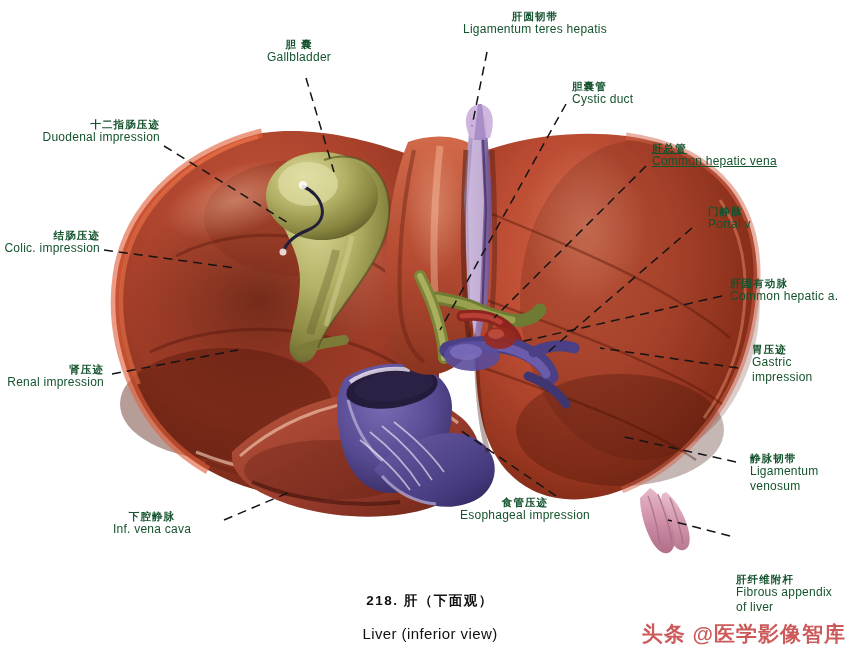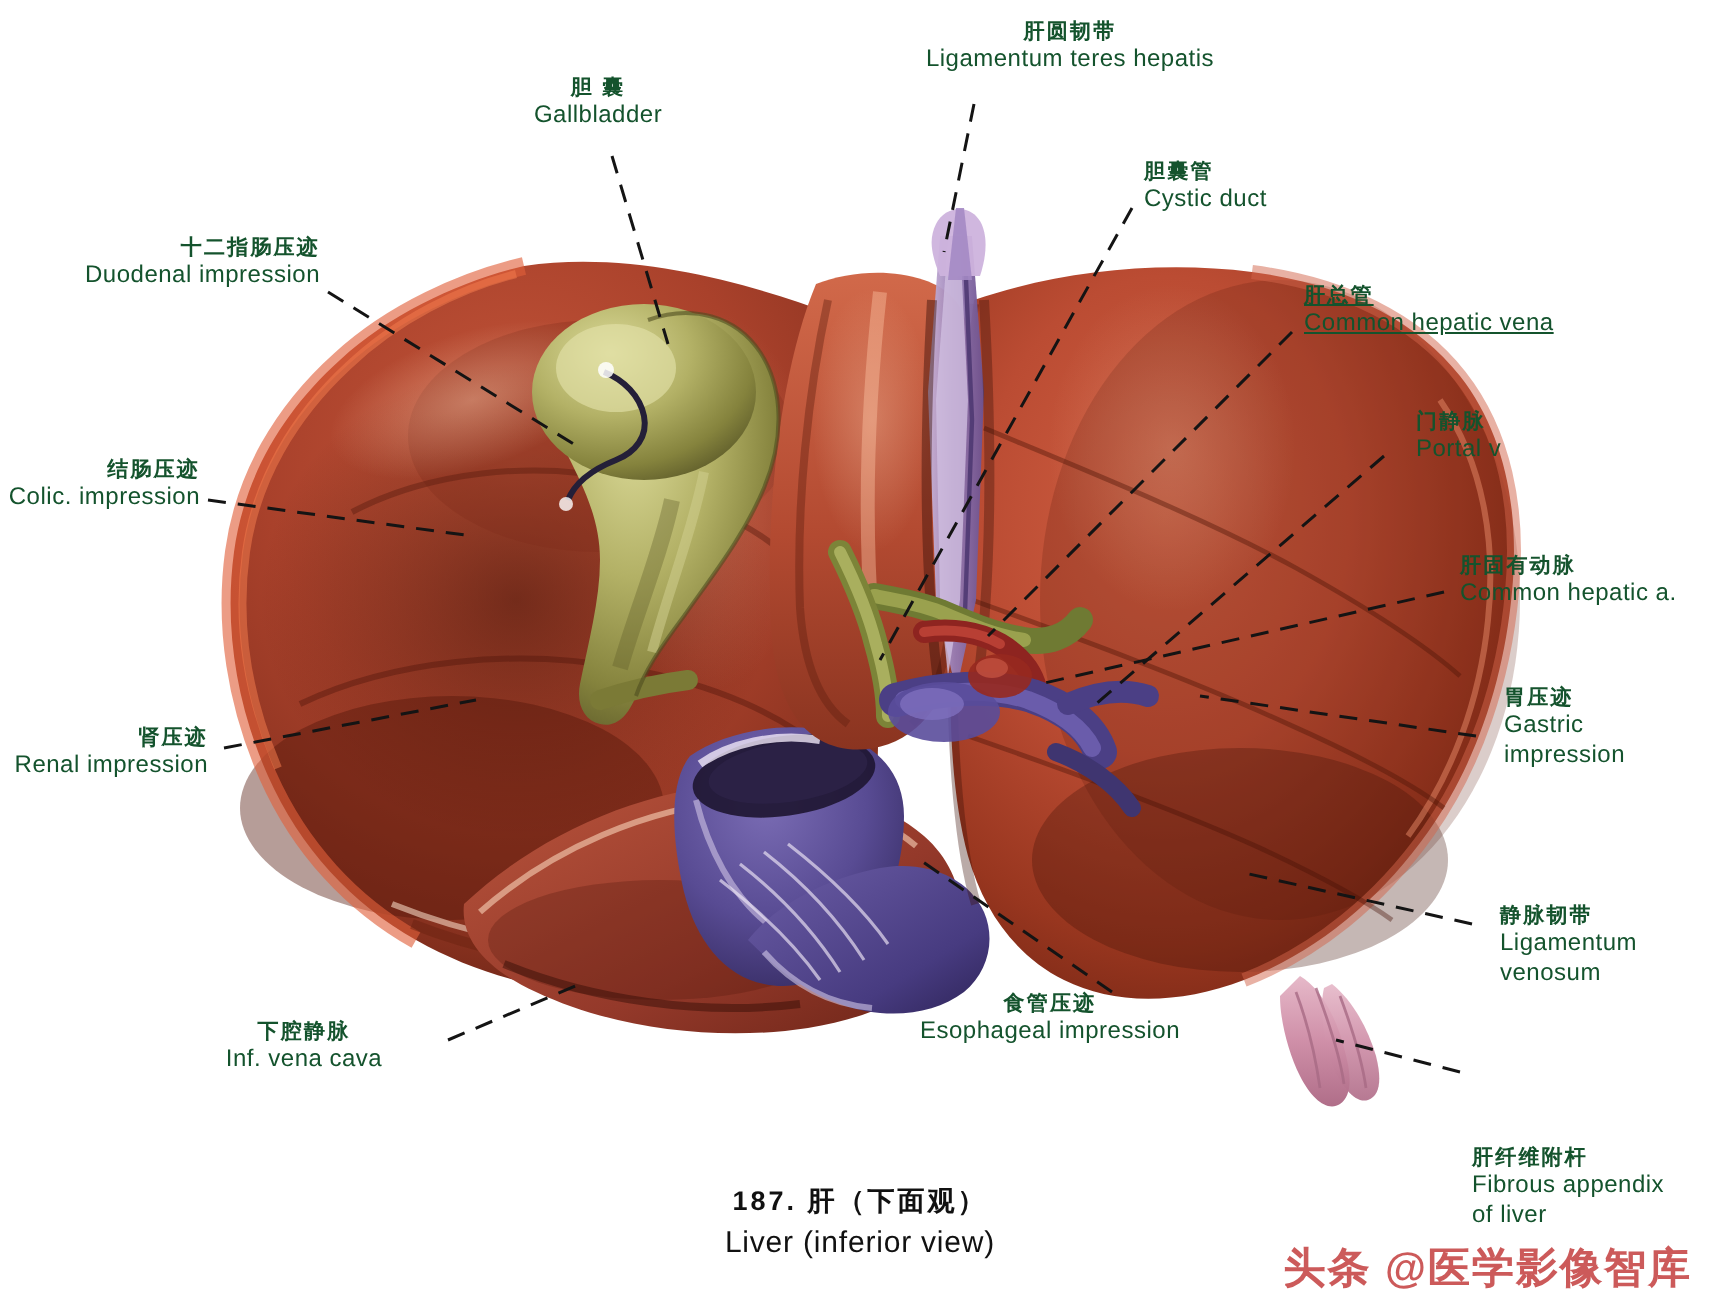--- a/index.html
+++ b/index.html
@@ -39,21 +39,21 @@
   .lbl.c .cn,.lbl.c .en{text-align:center;}
 
   
   #caption{
     position:absolute;
     left:0;right:0;
     text-align:center;
     color:#111;
   }
   #caption .cap1{font-size:13.5px;font-weight:700;letter-spacing:1.5px;display:block;}
-  #caption .cap2{font-size:15px;font-weight:400;letter-spacing:.4px;display:block;margin-top:3px;}
+  #caption .cap2{font-size:15px;font-weight:400;letter-spacing:.4px;display:block;margin-top:15px;}
 
   
   #watermark{
     position:absolute;
     right:14px;bottom:10px;
     font-size:21px;
     font-weight:700;
     color:#b91c1c;
     opacity:.72;
     letter-spacing:1px;
@@ -426,19 +426,19 @@
     <span class="cn">结肠压迹</span>
     <span class="en">Colic. impression</span>
   </div>
 
   <div class="lbl l" style="left:-44px;top:118px;width:204px;">
     <span class="cn">十二指肠压迹</span>
     <span class="en">Duodenal impression</span>
   </div>
 
   <div id="caption" style="top:592px;">
-    <span class="cap1">187.  肝（下面观）</span>
+    <span class="cap1">218.  肝（下面观）</span>
     <span class="cap2">Liver (inferior view)</span>
   </div>
 
   <div id="watermark">头条 @医学影像智库</div>
 
 </div>
 
 </body></html>

